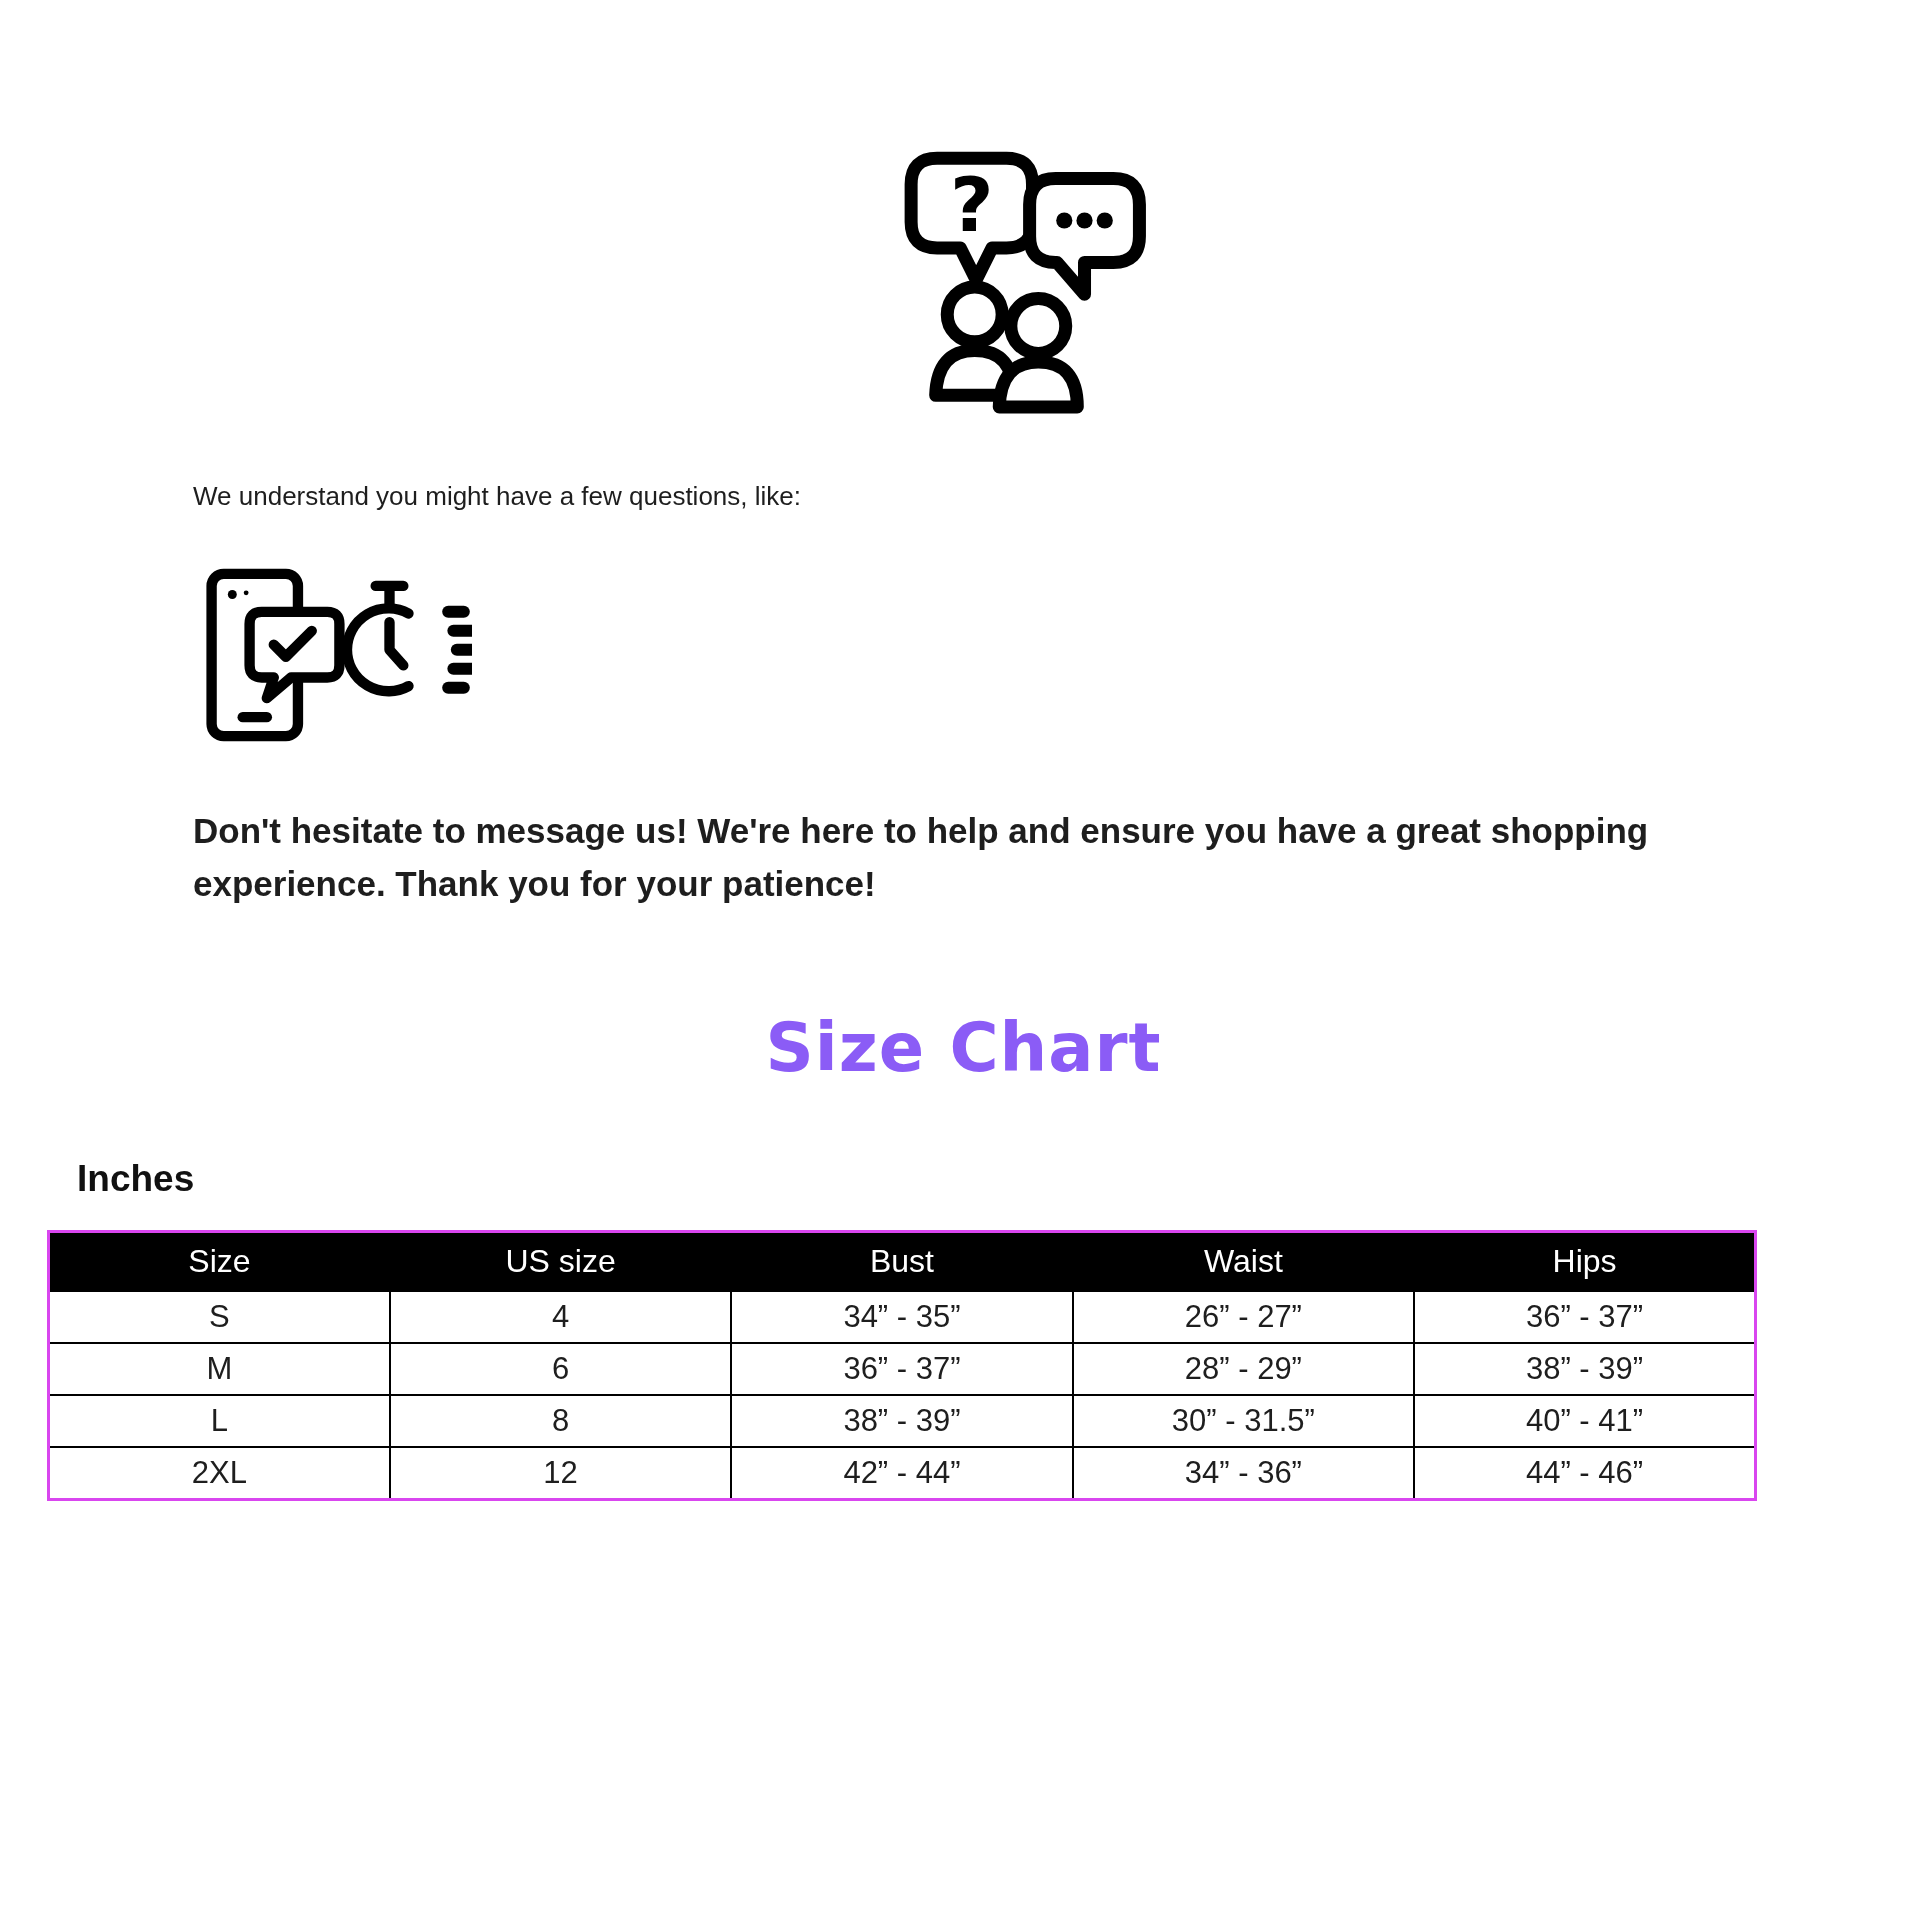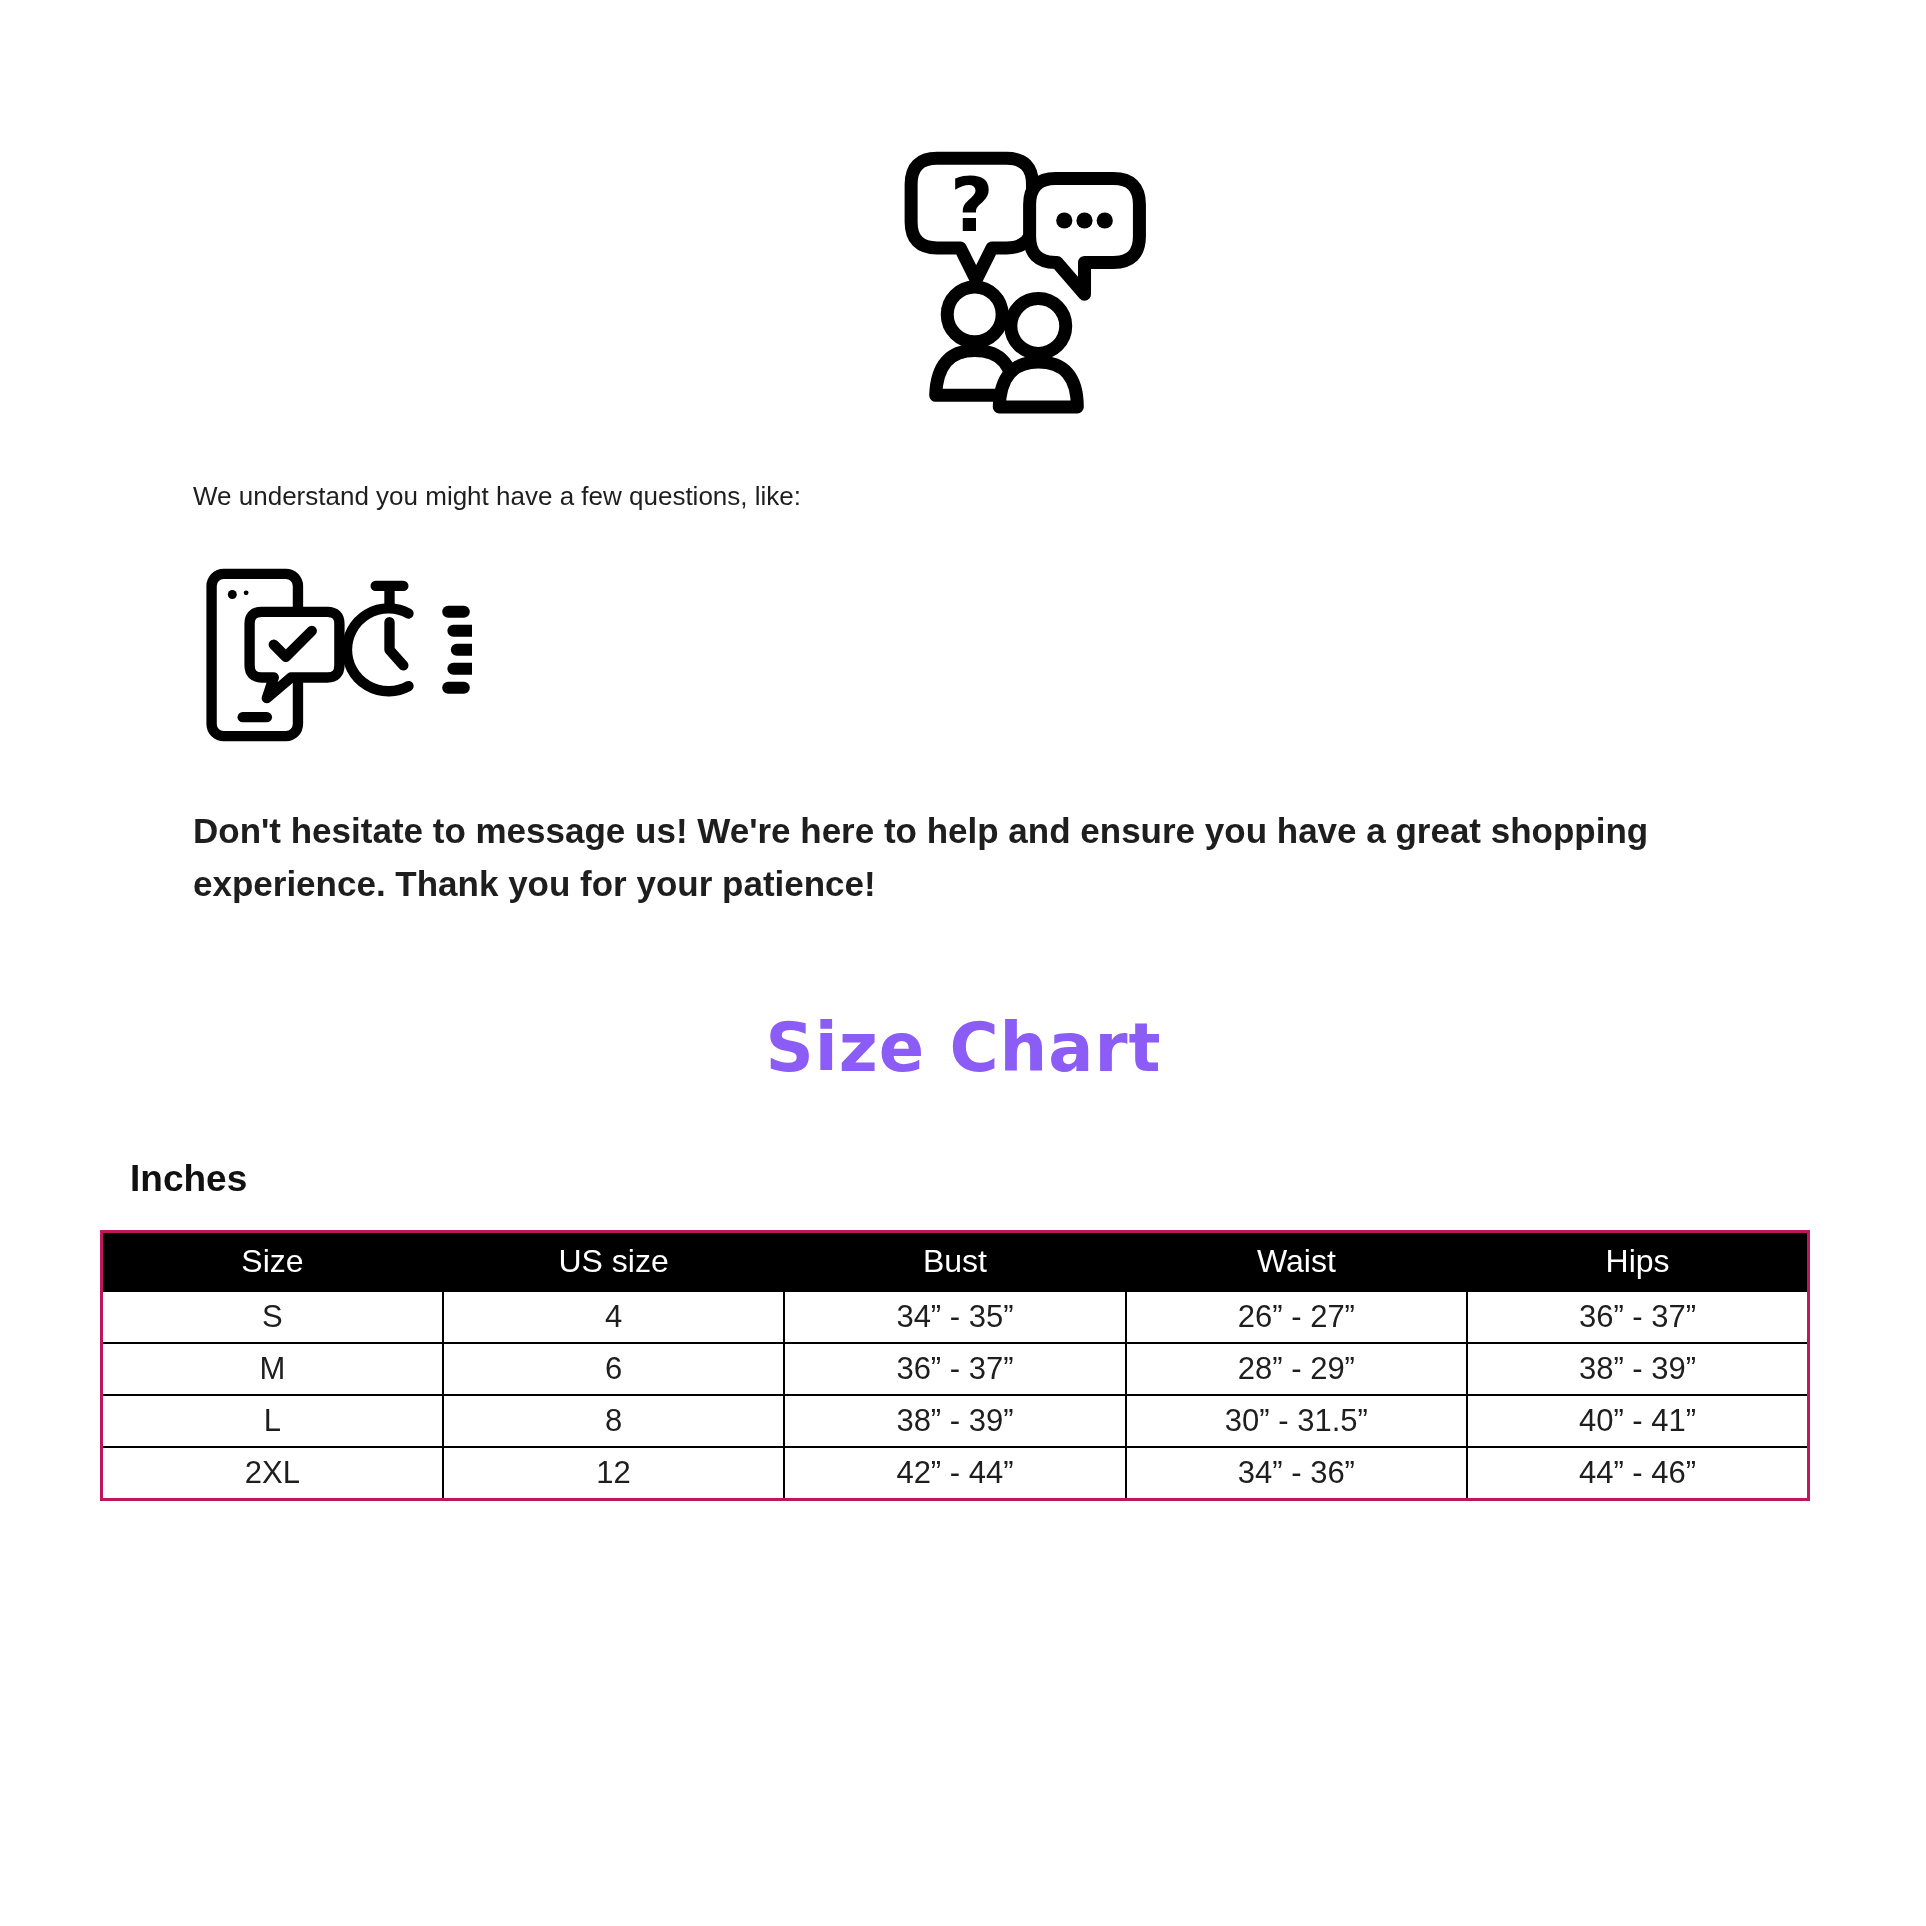--- a/index.html
+++ b/index.html
@@ -70,33 +70,33 @@
   h1.size-chart-title {
     margin: 99px 0 0 0;
     text-align: center;
     font-family: "DejaVu Sans", sans-serif;
     font-size: 67px;
     font-weight: 800;
     color: #8b5cf6;
     letter-spacing: 1px;
   }
   .size-section {
-    margin-left: 100px;
+    margin-left: 47px;
     width: 1710px;
   }
   .units-label {
     margin: 71px 0 30px 30px;
     font-size: 37px;
     font-weight: bold;
     color: #111111;
   }
   table.size-table {
     width: 100%;
     border-collapse: collapse;
-    border: 3px solid #be185d;
+    border: 3px solid #d946ef;
     table-layout: fixed;
   }
   table.size-table th {
     background: #000000;
     color: #ffffff;
     font-weight: 400;
     font-size: 32px;
     height: 55px;
     border: 2px solid #000000;
     text-align: center;

